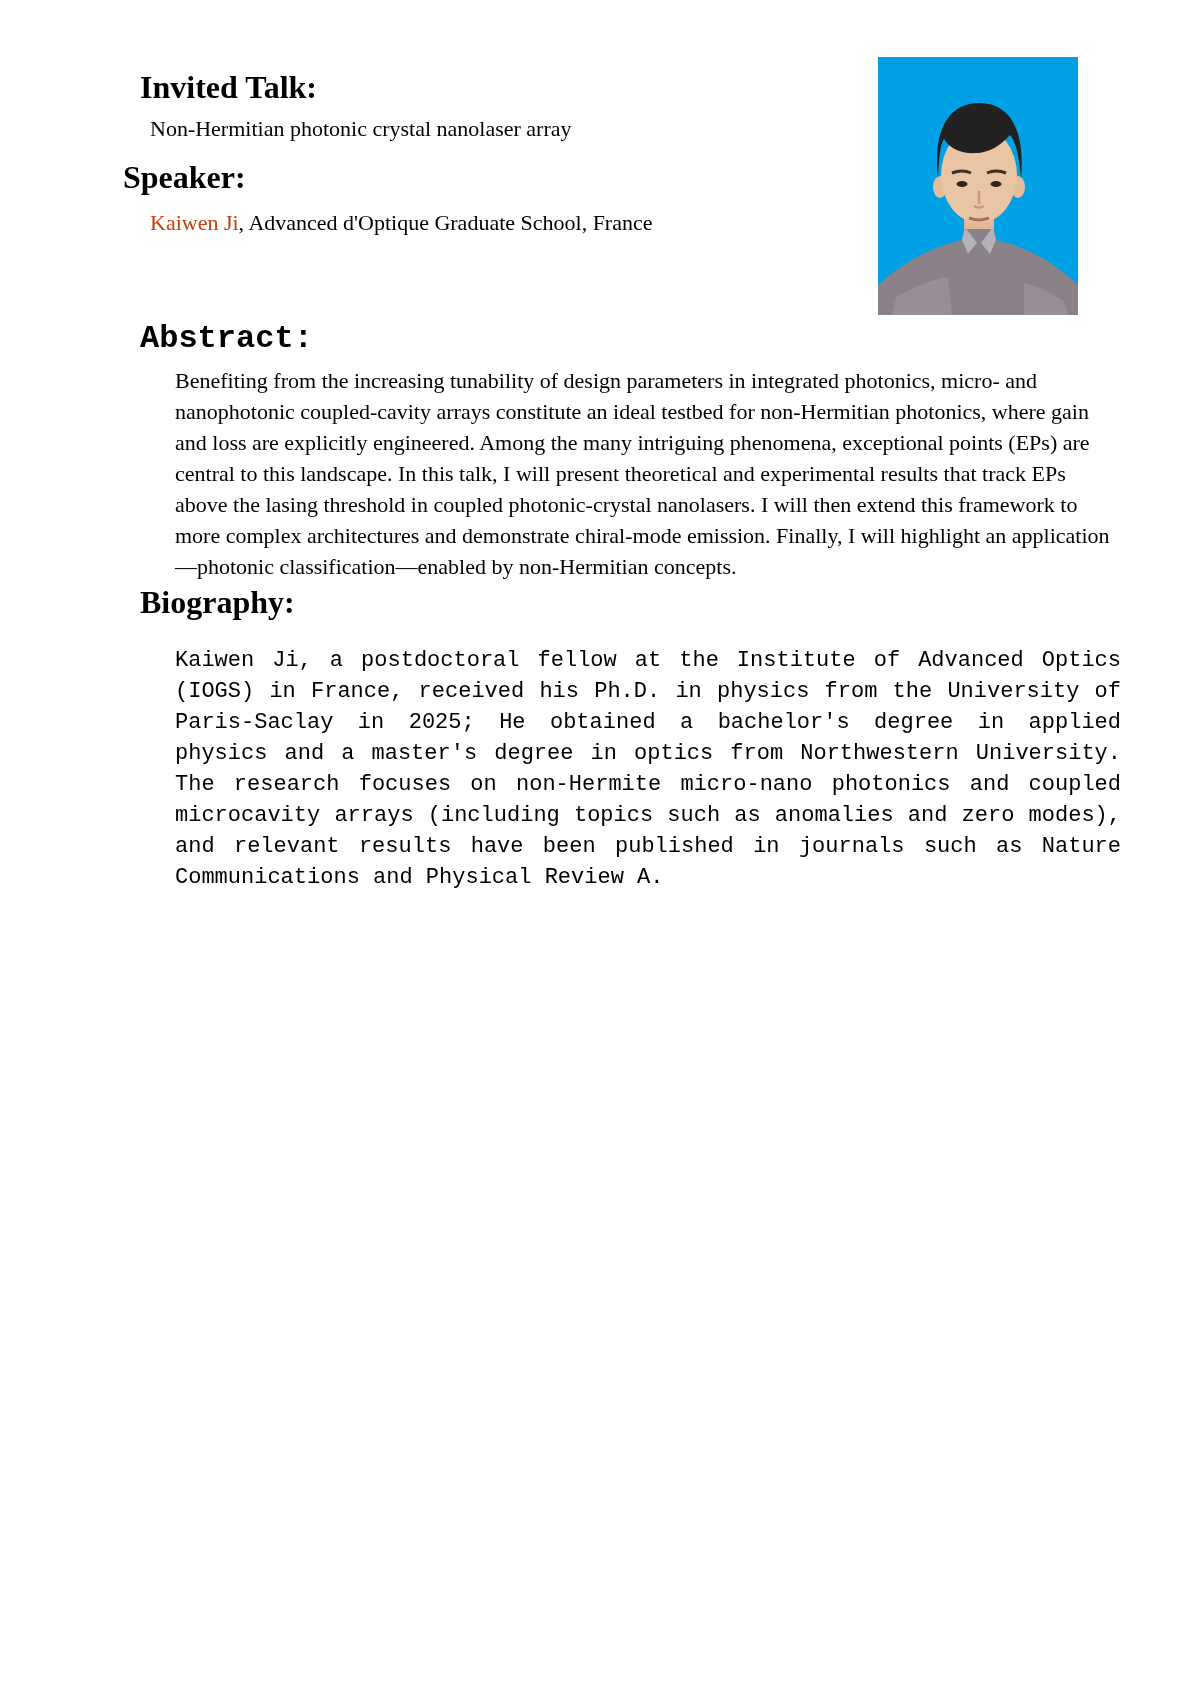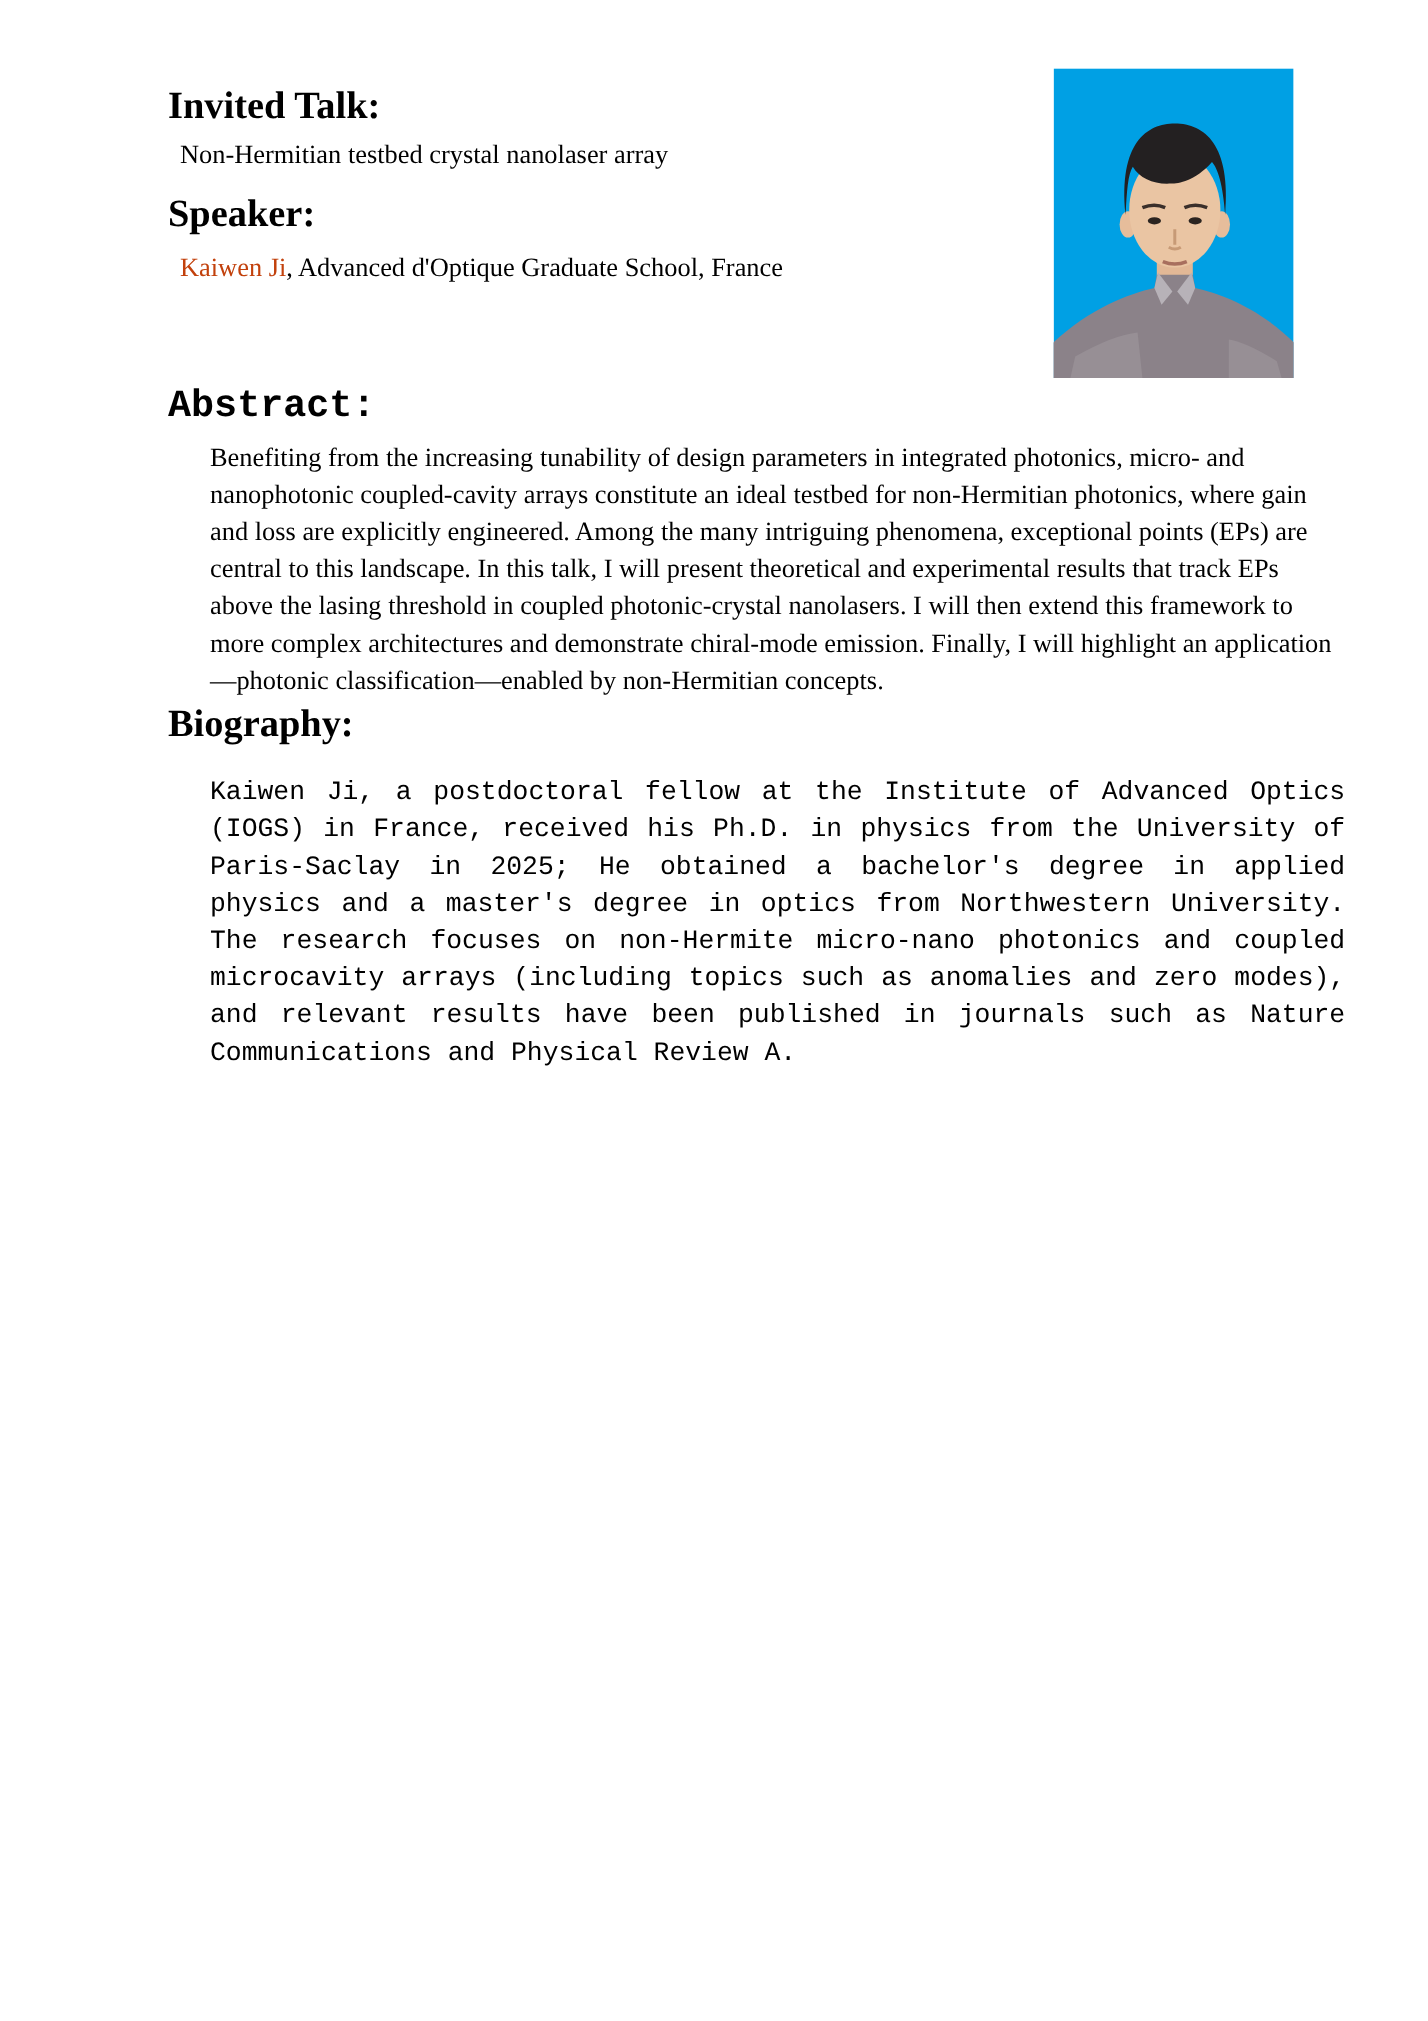--- a/index.html
+++ b/index.html
@@ -58,23 +58,23 @@
     line-height: 24px;
   }
 </style>
 </head>
 <body>
 
 <div class="page">
 
   <div class="abs heading" style="left:140px; top:69px;">Invited Talk:</div>
 
-  <div class="abs bodyline" style="left:150px; top:113px;">Non-Hermitian testbed crystal nanolaser array</div>
+  <div class="abs bodyline" style="left:150px; top:113px;">Non-Hermitian photonic crystal nanolaser array</div>
 
-  <div class="abs heading" style="left:140px; top:159px;">Speaker:</div>
+  <div class="abs heading" style="left:123px; top:159px;">Speaker:</div>
 
   <div class="abs bodyline" style="left:150px; top:207px;">
     <span class="speaker-name">Kaiwen Ji</span><span>, Advanced d'Optique Graduate School, France</span>
   </div>
 
   <div class="abs photo-frame">
     <svg width="200" height="258" viewBox="0 0 200 258" xmlns="http://www.w3.org/2000/svg">
       <rect x="0" y="0" width="200" height="258" fill="#00a0e4"></rect>
 
       <rect x="86" y="150" width="30" height="36" fill="#e2b896"></rect>

